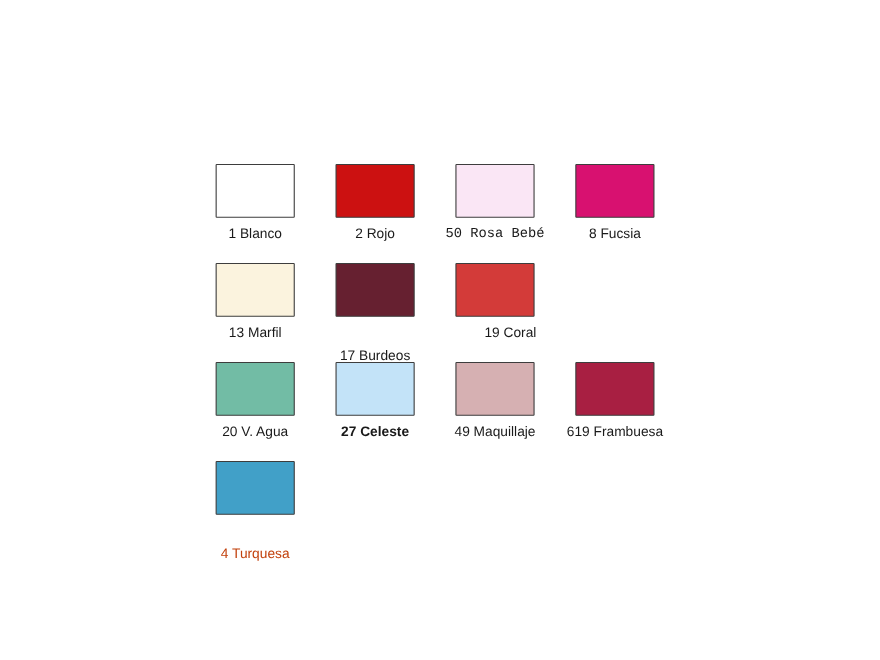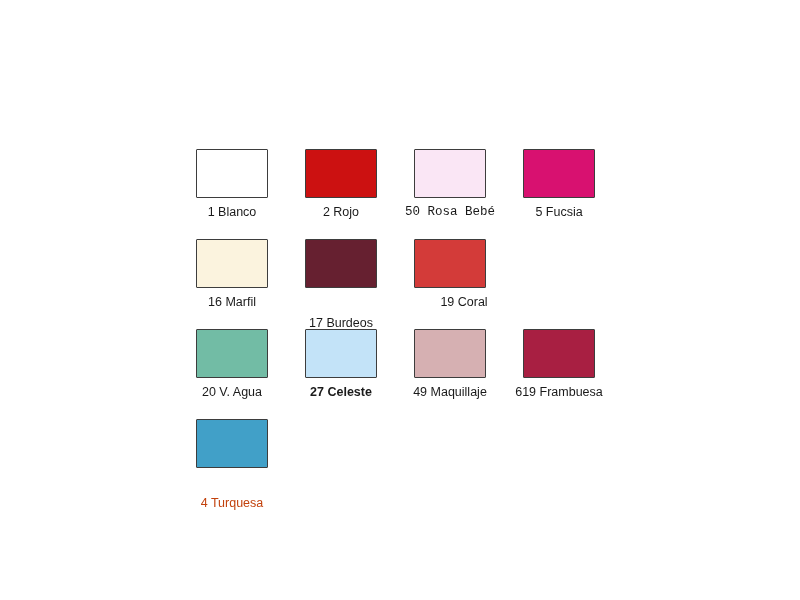--- a/index.html
+++ b/index.html
@@ -74,28 +74,28 @@
       <div class="swatch-cell">
         <div class="swatch-chip" style="background-color: rgb(204, 17, 17); border-color: rgb(61, 61, 61);"></div>
         <div class="swatch-label" style="color: rgb(26, 26, 26);">2 Rojo</div>
       </div>
       <div class="swatch-cell">
         <div class="swatch-chip" style="background-color: rgb(250, 230, 245); border-color: rgb(61, 61, 61);"></div>
         <div class="swatch-label" style="color: rgb(26, 26, 26); font-family: Liberation Mono, monospace;">50 Rosa Bebé</div>
       </div>
       <div class="swatch-cell">
         <div class="swatch-chip" style="background-color: rgb(216, 17, 112); border-color: rgb(61, 61, 61);"></div>
-        <div class="swatch-label" style="color: rgb(26, 26, 26);">5 Fucsia</div>
+        <div class="swatch-label" style="color: rgb(26, 26, 26);">8 Fucsia</div>
       </div>
     </div>
 
     <div class="swatch-row">
       <div class="swatch-cell">
         <div class="swatch-chip" style="background-color: rgb(251, 243, 222); border-color: rgb(61, 61, 61);"></div>
-        <div class="swatch-label" style="color: rgb(26, 26, 26);">16 Marfil</div>
+        <div class="swatch-label" style="color: rgb(26, 26, 26);">13 Marfil</div>
       </div>
       <div class="swatch-cell">
         <div class="swatch-chip" style="background-color: rgb(102, 32, 48); border-color: rgb(61, 61, 61);"></div>
         <div class="swatch-label" style="color: rgb(26, 26, 26); margin-top: 28px;">17 Burdeos</div>
       </div>
       <div class="swatch-cell">
         <div class="swatch-chip" style="background-color: rgb(211, 59, 57); border-color: rgb(61, 61, 61);"></div>
         <div class="swatch-label" style="color: rgb(26, 26, 26); margin-left: 28px;">19 Coral</div>
       </div>
     </div>

